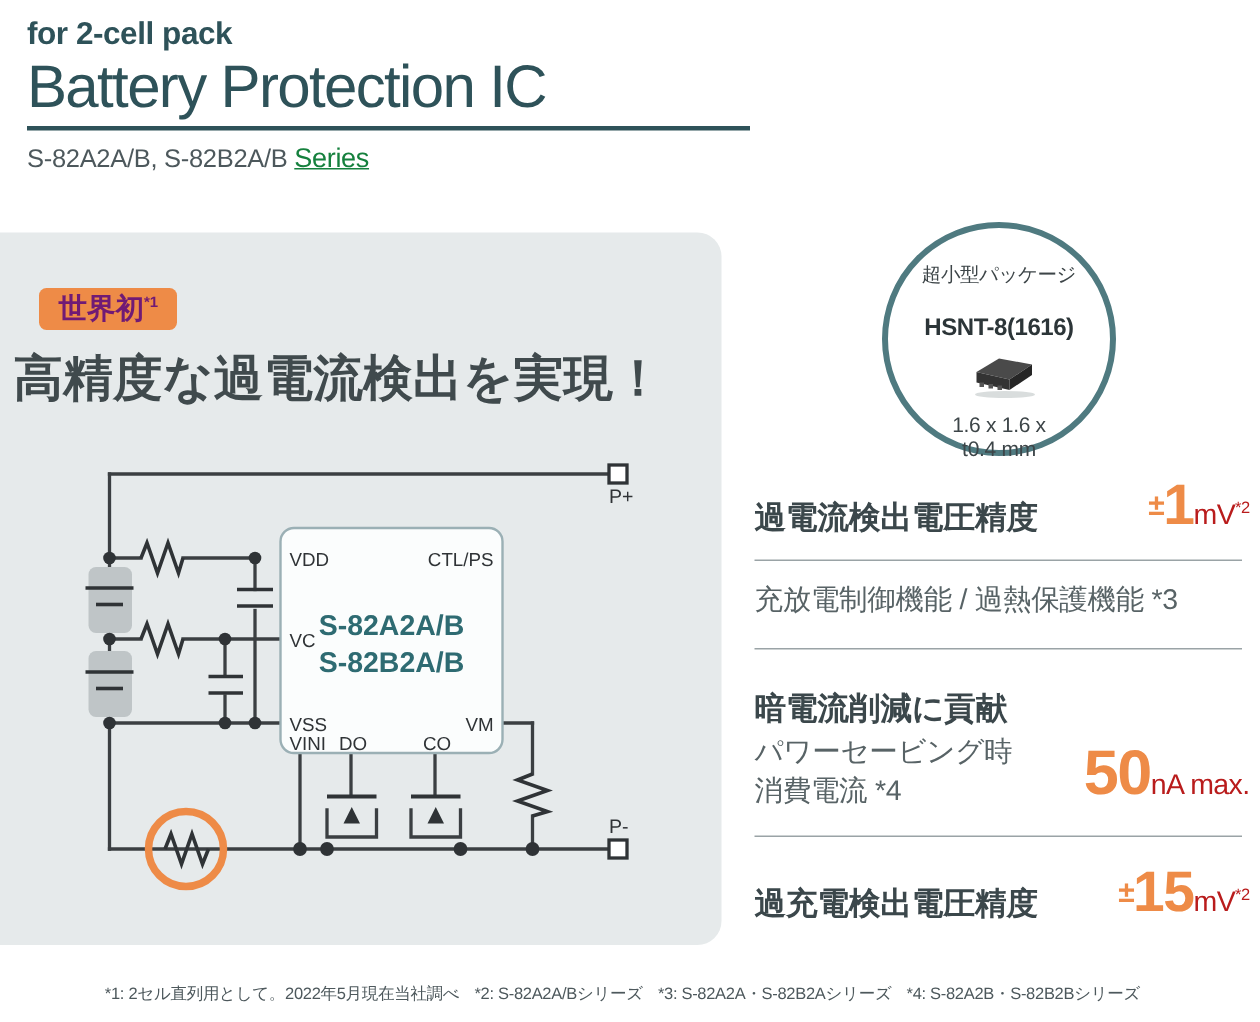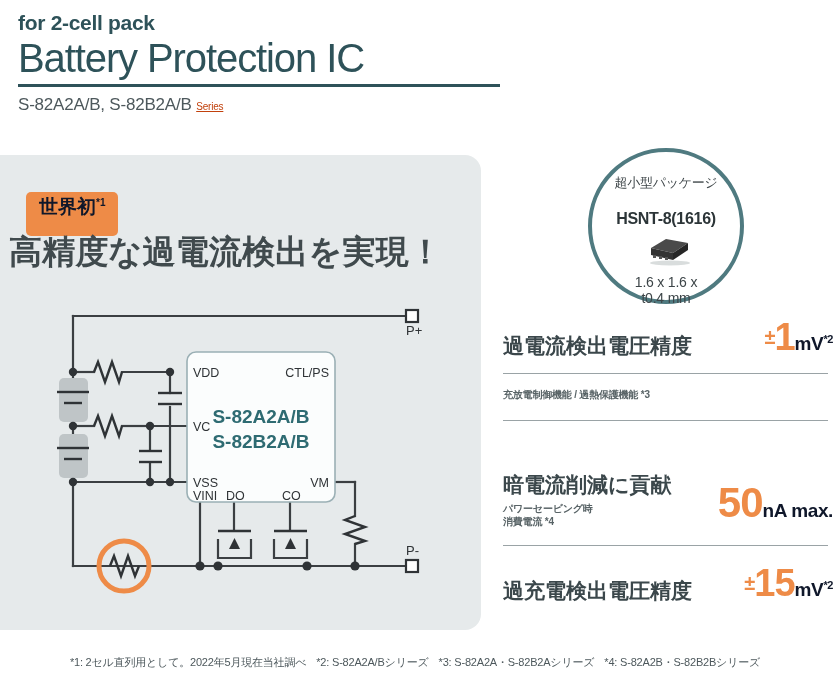--- a/index.html
+++ b/index.html
@@ -39,38 +39,38 @@
     height: 3px;
     background: #2e5259;
     margin-top: 3px;
   }
   .hdr-series {
     font-size: 17px;
     color: #4d585c;
     letter-spacing: -0.2px;
     margin-top: 8px;
   }
-  .hdr-series .ser-suffix { font-size: 10px; color: #c2410c; text-decoration: underline; }
+  .hdr-series .ser-suffix { font-size: 18px; color: #15803d; text-decoration: underline; }
 
   
   .panel {
     position: absolute;
     left: 0; top: 155px;
     width: 481px; height: 475px;
     background: #e6eaeb;
     border-radius: 0 16px 16px 0;
   }
   .badge {
     position: absolute;
     left: 26px; top: 192px;
     background: #ee8b47;
-    color: #0f172a;
+    color: #701a75;
     font-size: 19px;
     font-weight: bold;
-    padding: 4px 13px 18px 13px;
+    padding: 4px 13px 2px 13px;
     border-radius: 5px;
     letter-spacing: 0px;
     line-height: 1.15;
   }
   .badge sup { font-size: 10px; vertical-align: super; font-weight: bold; }
   .headline {
     position: absolute;
     left: 9px; top: 232px;
     font-size: 33px;
     font-weight: bold;
@@ -129,32 +129,31 @@
     justify-content: space-between;
   }
   .f-label {
     font-size: 21px;
     font-weight: bold;
     color: #3b474b;
     letter-spacing: 0px;
     line-height: 1.25;
   }
   .f-sub {
-    font-size: 10px;
+    font-size: 19px;
     color: #586366;
     line-height: 1.35;
     letter-spacing: -0.2px;
-    font-weight: bold;
   }
   .val { color: #ee8b47; font-weight: bold; white-space: nowrap; }
   .val .pm { font-size: 20px; vertical-align: 6px; letter-spacing: -1px; }
   .val .num { font-size: 38px; letter-spacing: -1px; }
   .unit {
-    color: #0f172a;
-    font-weight: bold;
+    color: #b91c1c;
+    font-weight: normal;
     font-size: 19px;
     letter-spacing: -0.4px;
   }
   .unit sup { font-size: 11px; vertical-align: super; }
 
   
   .notes {
     position: absolute;
     left: 0; top: 655px;
     width: 840px;

